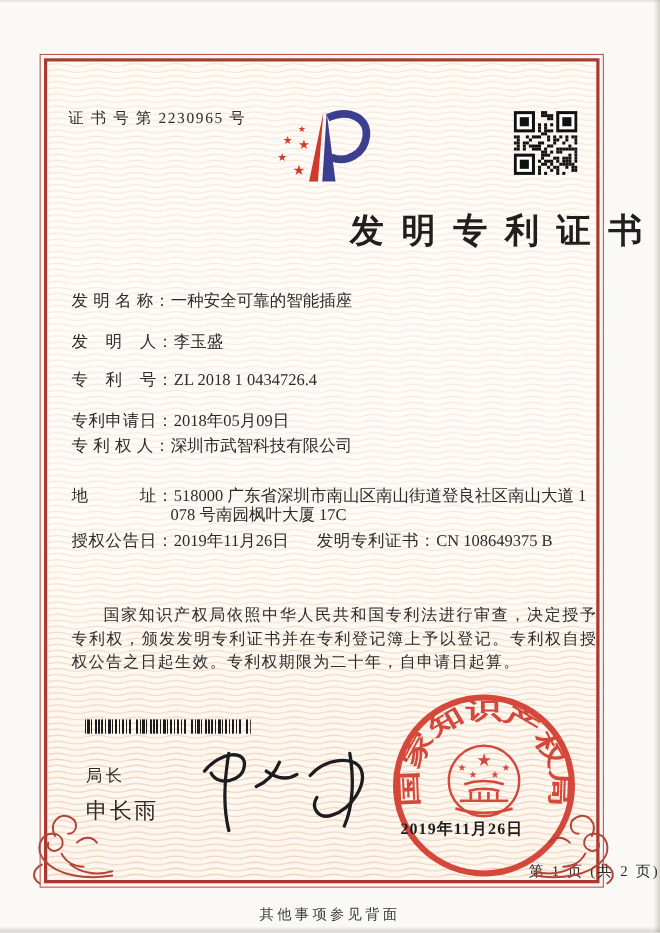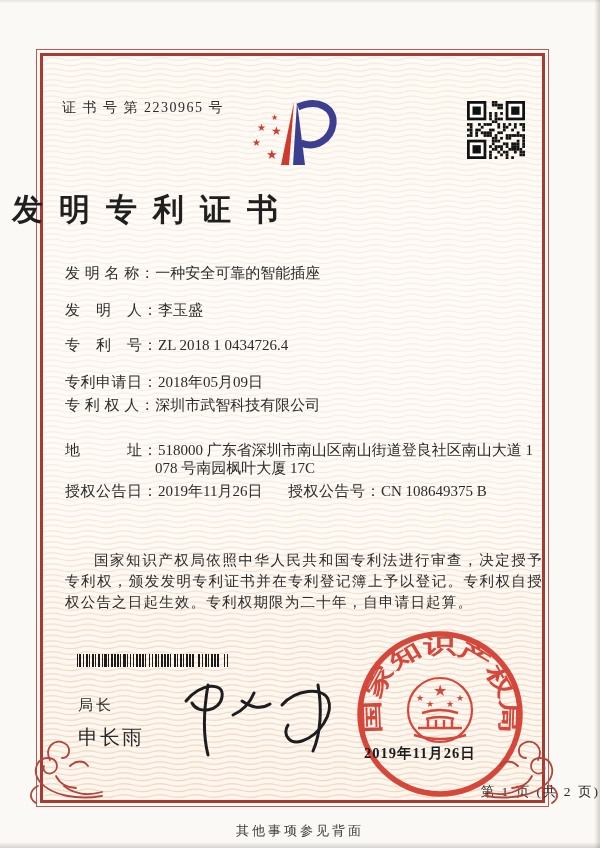--- a/index.html
+++ b/index.html
@@ -23,21 +23,21 @@
     border:3px solid #a83a31;outline:1px solid #c0564c;outline-offset:3px;
     box-sizing:border-box;background:#fdf6ee;z-index:1;
   }
   .frame .pattern{position:absolute;left:0;top:0;width:100%;height:100%;}
   .frame .wash{position:absolute;left:0;top:0;width:100%;height:100%;
     background:linear-gradient(180deg,rgba(255,255,255,.50) 0%,rgba(255,255,255,.62) 30%,
       rgba(255,255,255,.58) 55%,rgba(255,255,255,.22) 80%,rgba(255,255,255,.12) 100%);}
   .cert-no{left:62px;top:99px;font-size:14px;letter-spacing:1.5px;z-index:3;}
   .logo{left:246px;top:94px;z-index:3;}
   .qr{left:467px;top:101px;width:58px;height:58px;z-index:3;}
-  .title{left:0;top:189px;width:600px;text-align:left;font-size:31px;font-weight:bold;
+  .title{left:0;top:189px;width:600px;text-align:right;font-size:31px;font-weight:bold;
     letter-spacing:16px;padding-left:12px;box-sizing:border-box;color:#1f1f1f;z-index:3;}
   .field-row{left:65px;font-size:15px;z-index:3;white-space:nowrap;}
   .field-row .lbl{letter-spacing:.5px;}
   .para-block{left:65px;top:507px;width:478px;font-size:14.5px;line-height:21px;
     letter-spacing:1.2px;text-align:justify;z-index:3;margin-top:43px;}
   .para-block p{margin:0;text-indent:2em;}
   .barcode{left:77px;top:654px;width:151px;height:13px;z-index:3;
     background:repeating-linear-gradient(90deg,
       #1b1b1b 0 1px,rgba(0,0,0,0) 1px 2.5px,
       #1b1b1b 2.5px 4.5px,rgba(0,0,0,0) 4.5px 6px,
@@ -244,21 +244,21 @@
 <div class="abs field-row" style="top:441px">
   <span class="lbl">地　　　址：</span><span>518000 广东省深圳市南山区南山街道登良社区南山大道 1</span>
 </div>
 <div class="abs field-row" style="top:459px;left:155px">
   <span>078 号南园枫叶大厦 17C</span>
 </div>
 <div class="abs field-row" style="top:482px">
   <span class="lbl">授权公告日：</span><span>2019年11月26日</span>
 </div>
 <div class="abs field-row" style="top:482px;left:288px">
-  <span class="lbl">授权公告号：</span><span>CN 108649375 B</span>
+  <span class="lbl">发明专利证书：</span><span>CN 108649375 B</span>
 </div>
 
 <div class="abs para-block">
   <p>国家知识产权局依照中华人民共和国专利法进行审查，决定授予专利权，颁发发明专利证书并在专利登记簿上予以登记。专利权自授权公告之日起生效。专利权期限为二十年，自申请日起算。</p>
 </div>
 
 <div class="abs barcode"></div>
 <div class="abs signoff-title">局长</div>
 <div class="abs signoff-name">申长雨</div>
 

